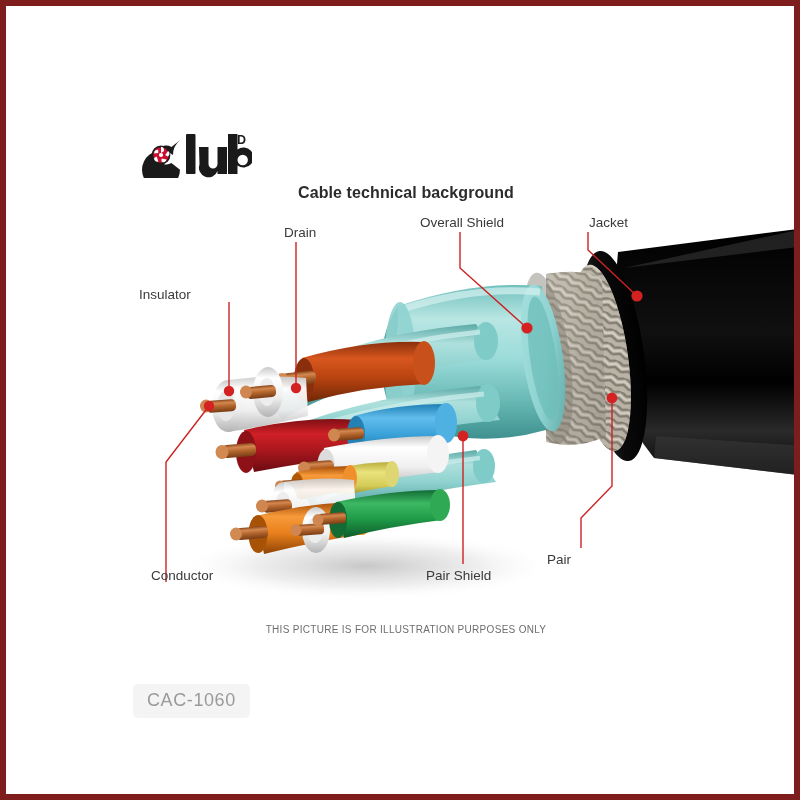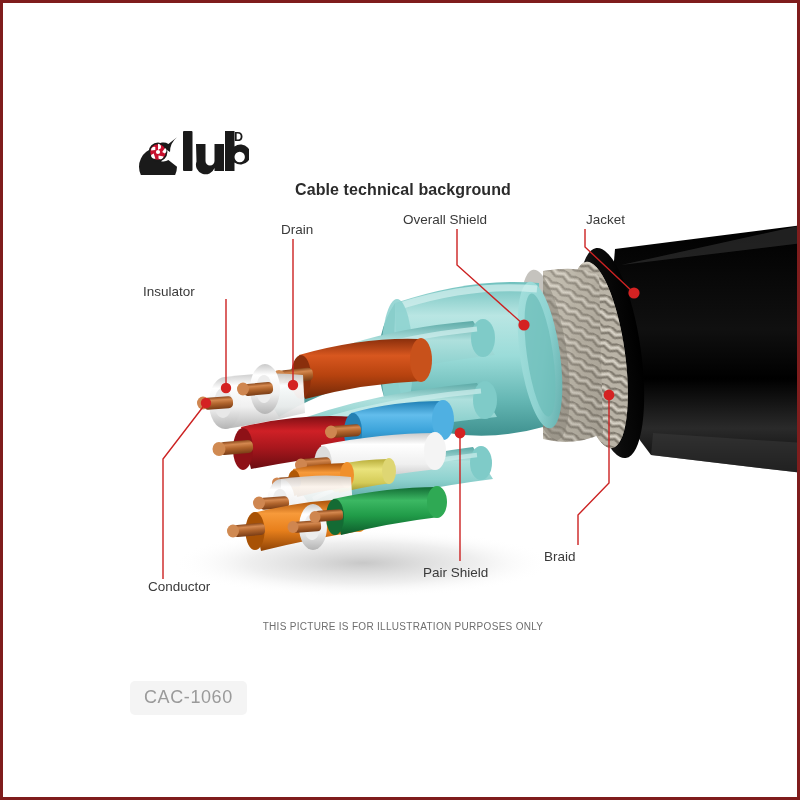--- a/index.html
+++ b/index.html
@@ -10,21 +10,21 @@
   }
   body {
     font-family: "Liberation Sans", sans-serif;
   }
   .page {
     position: relative;
     width: 800px;
     height: 800px;
     background: #ffffff;
     box-sizing: border-box;
-    border: 3px solid #7f1d1d;
+    border: 6px solid #7f1d1d;
     overflow: hidden;
   }
 
   
   .logo {
     position: absolute;
     left: 136px;
     top: 126px;
     width: 110px;
     height: 46px;
@@ -54,25 +54,25 @@
   }
   .stage svg { display: block; }
 
   
   .label {
     position: absolute;
     font-size: 13.5px;
     color: #3a3a3a;
     white-space: nowrap;
   }
-  .lbl-insulator      { left: 140px; top: 281px; }
+  .lbl-insulator      { left: 133px; top: 281px; }
   .lbl-drain          { left: 278px; top: 219px; text-align: center; }
-  .lbl-overall-shield { left: 400px; top: 209px; }
+  .lbl-overall-shield { left: 414px; top: 209px; }
   .lbl-jacket         { left: 559px; top: 209px; margin-left: 24px; }
-  .lbl-conductor      { left: 145px; top: 576px; }
+  .lbl-conductor      { left: 145px; top: 562px; }
   .lbl-pair-shield    { left: 420px; top: 562px; }
   .lbl-braid          { left: 541px; top: 546px; }
 
   
   .disclaimer {
     position: absolute;
     left: 0;
     top: 618px;
     width: 800px;
     text-align: center;
@@ -377,19 +377,19 @@
       </g>
     </svg>
   </div>
 
   <div class="label lbl-insulator">Insulator</div>
   <div class="label lbl-drain">Drain</div>
   <div class="label lbl-overall-shield">Overall Shield</div>
   <div class="label lbl-jacket">Jacket</div>
   <div class="label lbl-conductor">Conductor</div>
   <div class="label lbl-pair-shield">Pair Shield</div>
-  <div class="label lbl-braid">Braid</div>
+  <div class="label lbl-braid">Pair</div>
 
   <div class="disclaimer">THIS PICTURE IS FOR ILLUSTRATION PURPOSES ONLY</div>
 
   <div class="partno">CAC-1060</div>
 
 </div>
 
 </body></html>

